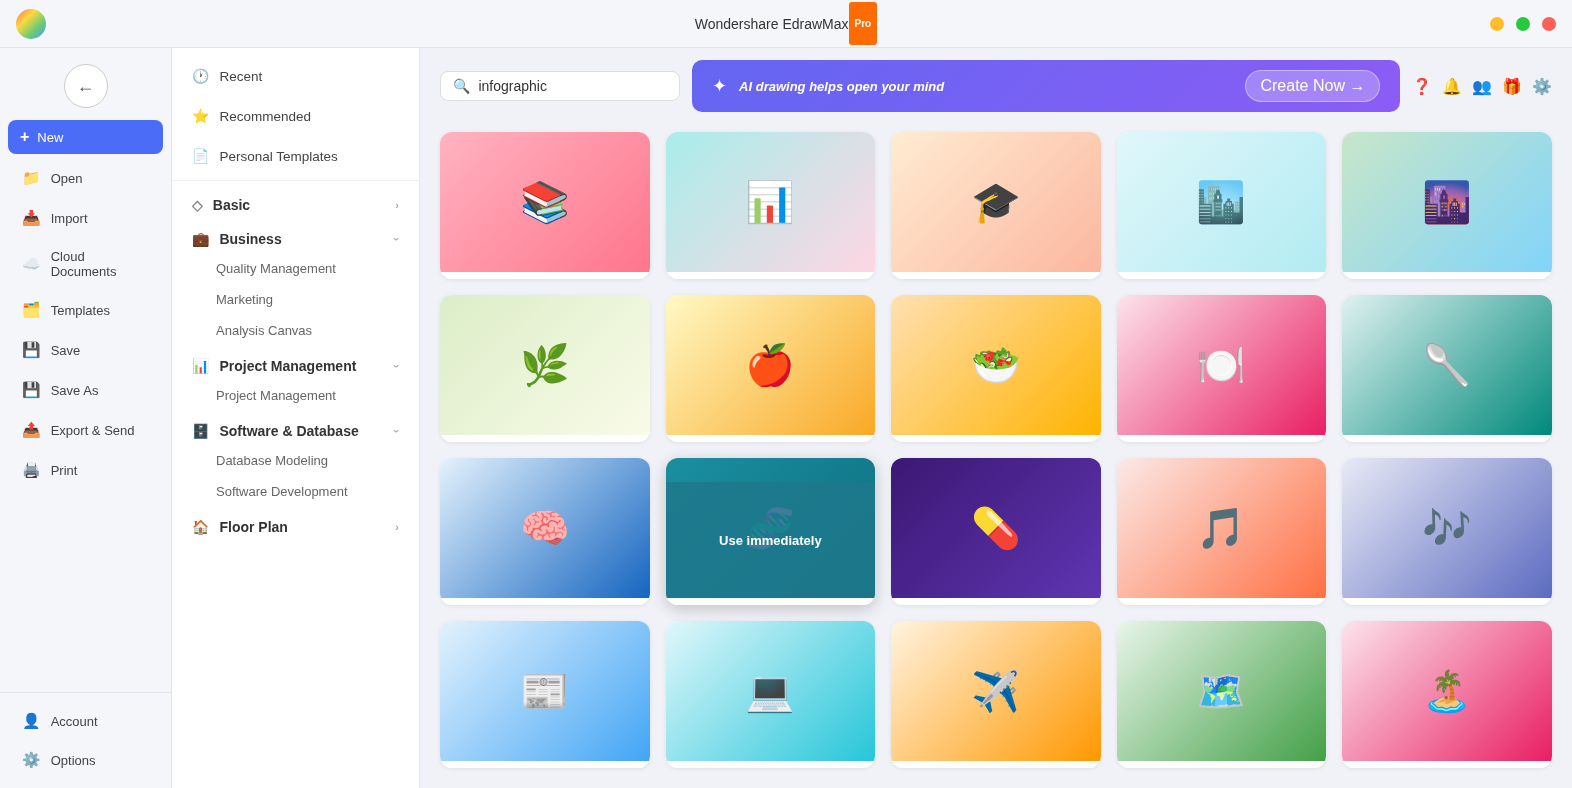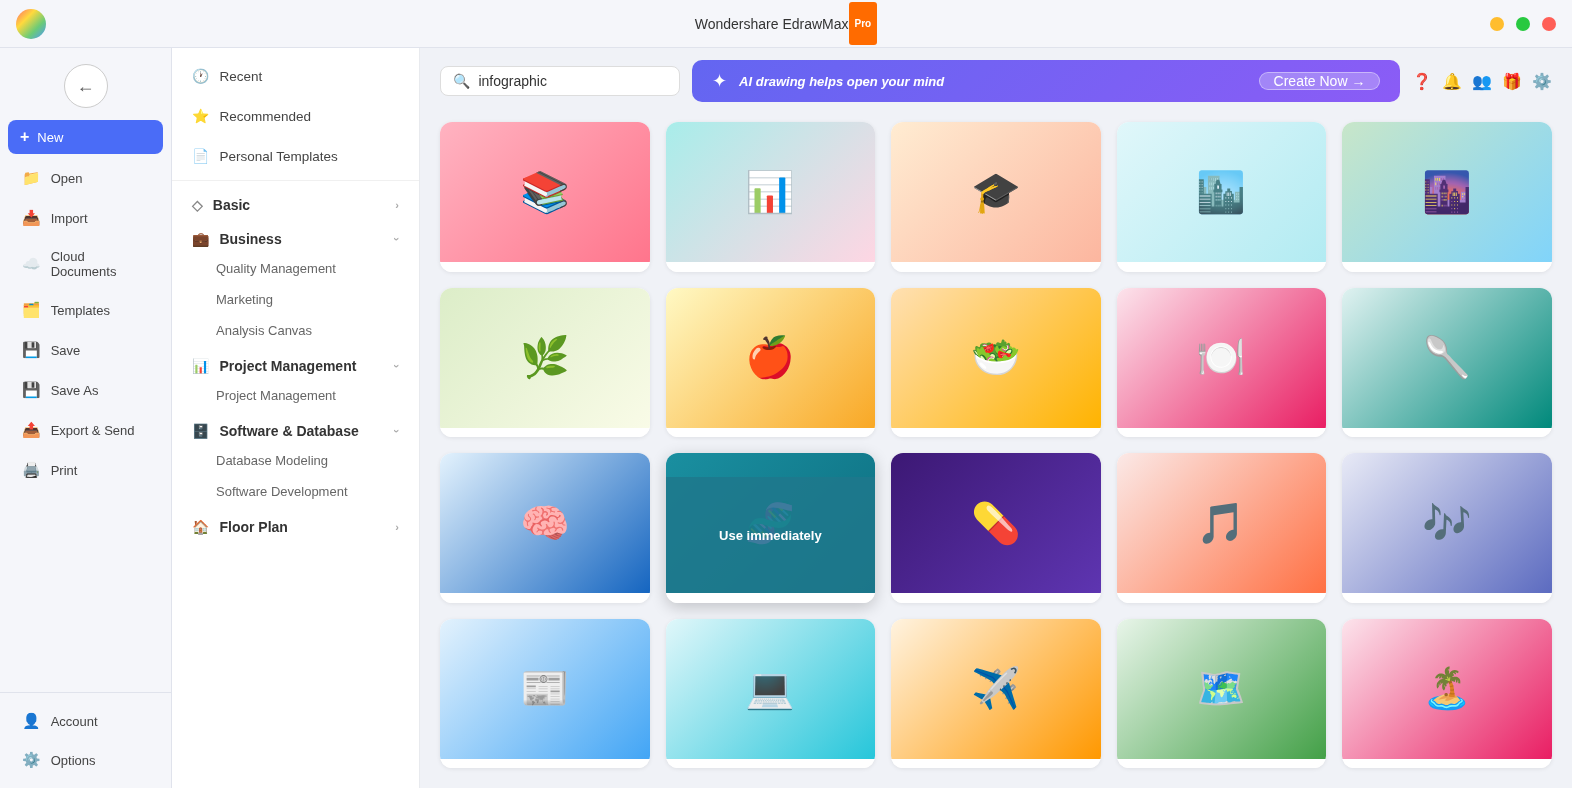--- a/index.html
+++ b/index.html
@@ -80,21 +80,21 @@
     .search-icon { color: #888; font-size: 14px; }
     .search-input { border: none; outline: none; font-size: 14px; color: #333; width: 180px; background: transparent; }
     .ai-banner {
       display: flex; align-items: center; gap: 12px; background: linear-gradient(135deg, #6366f1, #8b5cf6);
       border-radius: 10px; padding: 10px 20px; color: white; font-size: 13px; flex: 1;
     }
     .ai-icon { font-size: 18px; }
     .ai-text { font-weight: 700; font-style: italic; }
     .create-now-btn {
       background: rgba(255,255,255,0.25); border: 1px solid rgba(255,255,255,0.4);
-      color: white; border-radius: 20px; padding: 0 14px; font-size: 14px; cursor: pointer;
+      color: white; border-radius: 20px; padding: 6px 14px; font-size: 16px; cursor: pointer;
       white-space: nowrap; display: flex; align-items: center; gap: 4px;
     }
     .top-right-icons { display: flex; align-items: center; gap: 10px; margin-left: auto; }
     .tr-icon { font-size: 16px; color: #666; cursor: pointer; }
 
     
     .template-grid {
       flex: 1; overflow-y: auto; padding: 8px 20px 20px;
       display: grid; grid-template-columns: repeat(5, 1fr); gap: 16px;
       align-content: start;

